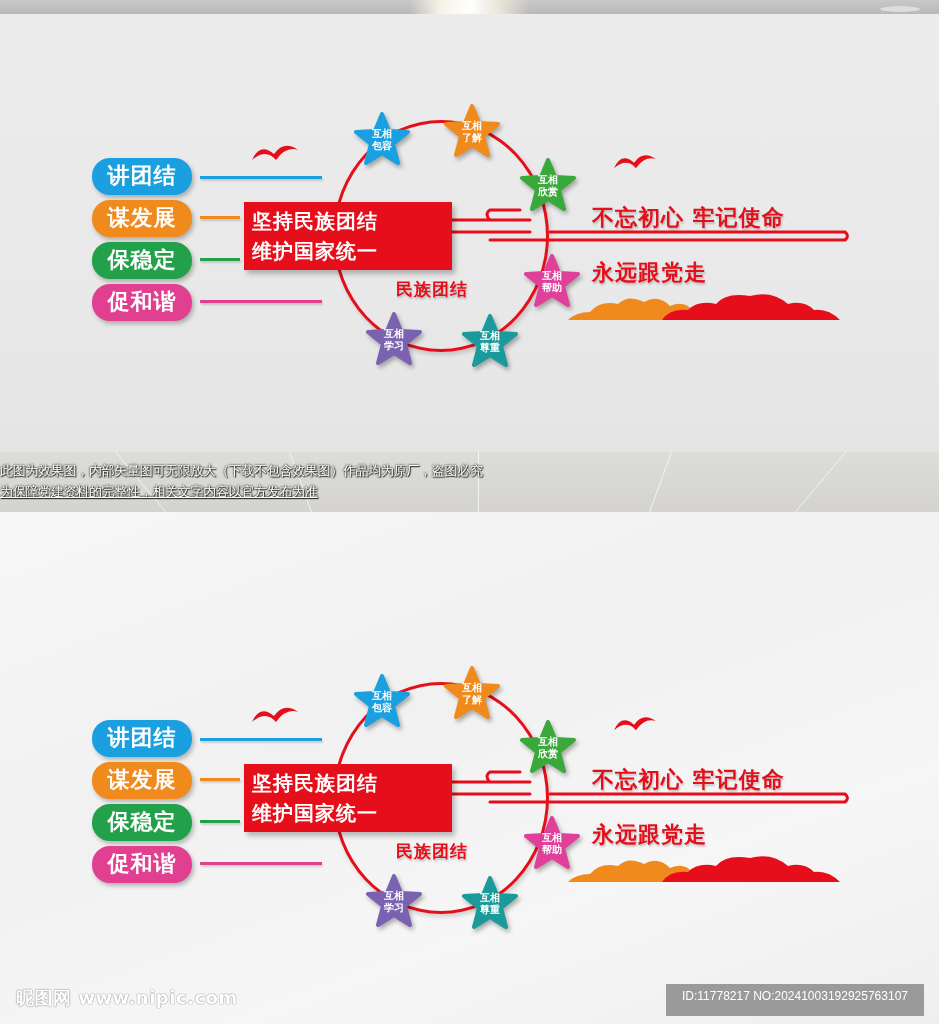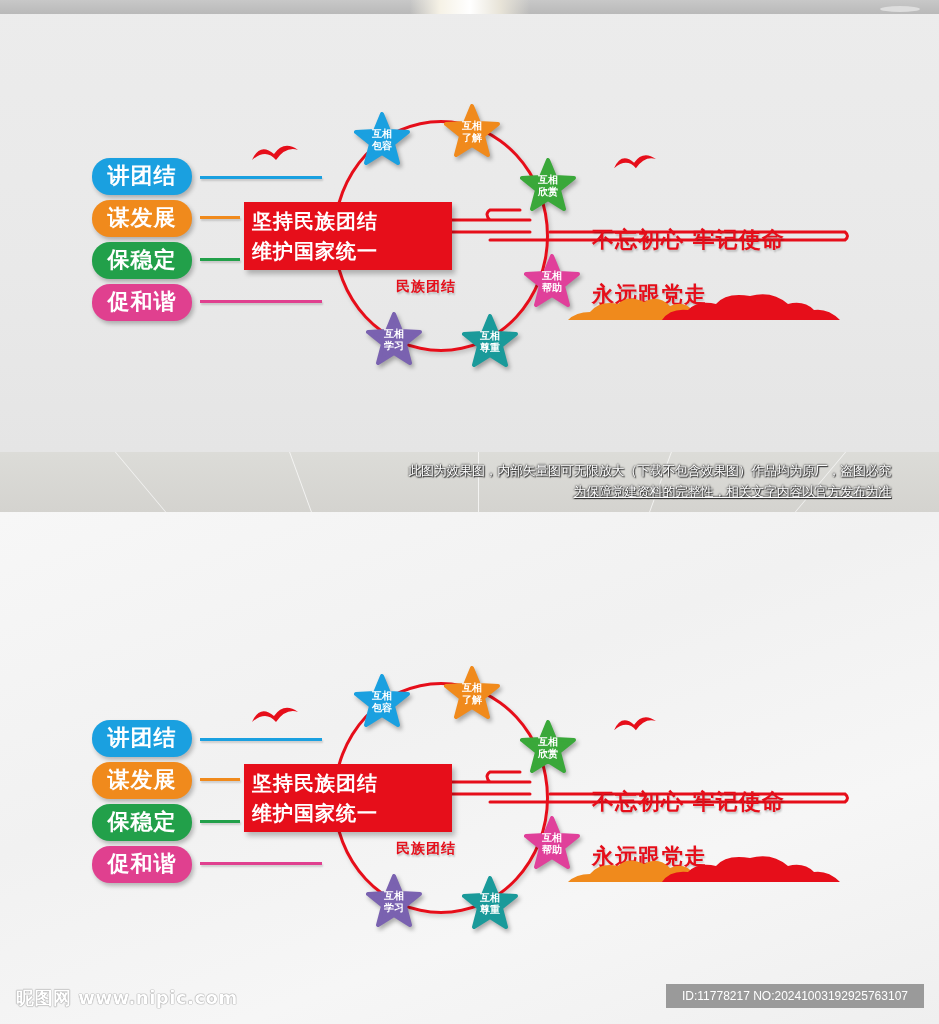--- a/index.html
+++ b/index.html
@@ -12,21 +12,21 @@
   .ceiling { position: absolute; left: 0; top: 0; width: 939px; height: 14px;
     background: linear-gradient(#c8c8c8, #b9b9b9); }
   .ceiling-light { position: absolute; top: 0; height: 14px; }
   .ceiling-light.a { left: 410px; width: 120px;
     background: linear-gradient(90deg, transparent, #f6f2e6, #fff, #e8e4d8, transparent); }
   .ceiling-light.b { left: 880px; width: 40px; top: 6px; height: 6px; border-radius: 50%; background: #ddd; }
 
   .floor-band { position: absolute; left: 0; top: 452px; width: 939px; height: 60px;
     background: linear-gradient(#dcdcd8, #d4d3cf); overflow: hidden; }
   .floor-line { position: absolute; top: 0; height: 60px; width: 1px; background: rgba(255,255,255,.7); }
-  .notice { position: absolute; left: 0; width: 891px; text-align: right;
+  .notice { position: absolute; left: 0; width: 891px; text-align: left;
     font-size: 13px; color: #fff; font-family: "DejaVu Sans", sans-serif;
     text-shadow: 0 0 2px #333, 0 0 2px #333, 1px 1px 1px #333; letter-spacing: -.3px; }
   .notice.l1 { top: 462px; }
   .notice.l2 { top: 483px; text-decoration: underline; }
 
   .bottom-scene { position: absolute; left: 0; top: 512px; width: 939px; height: 512px;
     background: linear-gradient(160deg, #f7f7f7, #f1f1f1 40%, #f6f6f6 70%, #efefef); }
 
   
   .panel { position: absolute; width: 939px; height: 300px; }
@@ -45,33 +45,33 @@
   .ring { position: absolute; left: 333px; top: 32px; width: 216px; height: 232px;
     border: 3px solid #e60e1a; border-radius: 50%; box-shadow: 2px 3px 4px rgba(0,0,0,.15); }
 
   .star { position: absolute; width: 56px; height: 54px; }
   .star svg { position: absolute; left: 0; top: 0; width: 56px; height: 54px;
     filter: drop-shadow(2px 3px 2px rgba(0,0,0,.3)); }
   .star .txt { position: absolute; left: 0; top: 16px; width: 56px; text-align: center;
     color: #fff; font-weight: bold; font-size: 10px; line-height: 12px; }
 
   .unity { position: absolute; left: 396px; top: 190px; color: #e60e1a; font-weight: bold;
-    font-size: 14px; text-shadow: 1px 2px 2px rgba(0,0,0,.2); letter-spacing: 1px; }
-
-  .slogan { position: absolute; color: #e60e1a; font-weight: bold; text-shadow: 1px 2px 2px rgba(0,0,0,.2); margin-top: 22px; }
+    font-size: 17px; text-shadow: 1px 2px 2px rgba(0,0,0,.2); letter-spacing: 1px; }
+
+  .slogan { position: absolute; color: #e60e1a; font-weight: bold; text-shadow: 1px 2px 2px rgba(0,0,0,.2); }
   .slogan.s1 { left: 592px; top: 115px; font-size: 22px; letter-spacing: 1px; }
   .slogan.s2 { left: 592px; top: 170px; font-size: 22px; letter-spacing: 1px; text-align: right; }
 
   .bird { position: absolute; }
   .hill { position: absolute; }
 
   
   .wm-left { position: absolute; left: 16px; top: 986px; font-size: 18px; font-weight: bold;
     color: #fff; text-shadow: 0 0 1px #999, 0 0 1px #999, 0 0 1px #999; letter-spacing: .5px; }
-  .wm-right { position: absolute; left: 666px; top: 984px; width: 258px; height: 24px;
+  .wm-right { position: absolute; left: 666px; top: 984px; width: 258px; height: 32px;
     background: #9a9a9a; color: #fff; font-size: 12px; line-height: 24px; text-align: center;
     font-family: "Liberation Sans", sans-serif; }
 </style>
 </head>
 <body>
 
 <div class="top-scene">
   <div class="ceiling">
     <div class="ceiling-light a"></div>
     <div class="ceiling-light b"></div>

